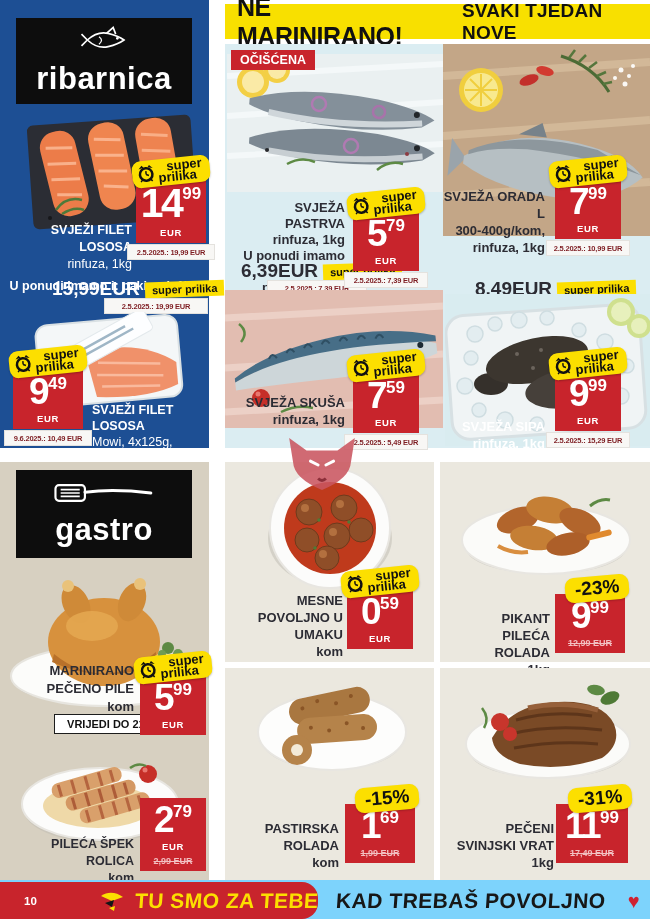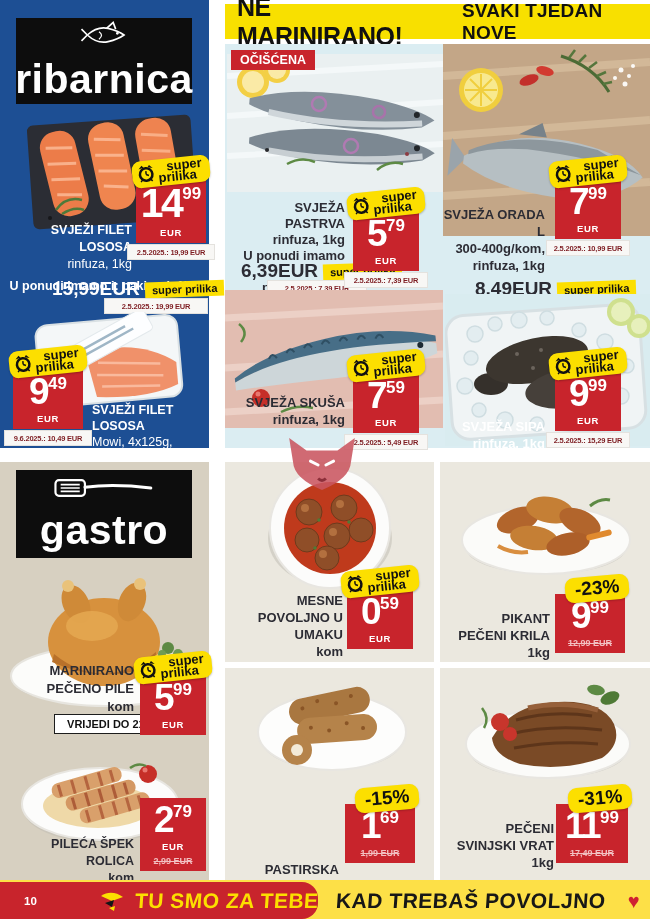--- a/index.html
+++ b/index.html
@@ -10,21 +10,21 @@
   .panel-blue{background:#1d4f94;}
   .panel-fish{background:#dbedf2;}
   .panel-beige{background:#d7d0c1;}
   .panel-cell{background:#ebe8df;}
   .banner{background:#f8e000;display:flex;align-items:center;gap:20px;padding-left:12px;}
   .banner .b1{font-size:25px;font-weight:900;color:#111;letter-spacing:-0.5px;}
   .banner .b2{font-size:19px;font-weight:800;color:#111;letter-spacing:0.2px;}
 
   
   .logo-box{background:#0d0d0d;color:#fff;display:flex;flex-direction:column;align-items:center;justify-content:center;gap:6px;}
-  .logo-box .word{font-size:41px;font-weight:600;letter-spacing:0.5px;}
+  .logo-box .word{font-size:31px;font-weight:600;letter-spacing:0.5px;}
 
   
   .price-block{position:absolute;display:flex;flex-direction:column;}
   .tag{background:#c8242c;color:#fff;text-align:center;padding:3px 2px 5px;}
   .price{display:flex;justify-content:center;align-items:flex-start;font-weight:800;line-height:1;}
   .int{font-size:37px;letter-spacing:-2.5px;}
   .big .int{font-size:41px;text-align:right;}
   .cents{font-size:17px;margin-top:2px;margin-left:1px;}
   .eur{font-size:9.5px;font-weight:700;letter-spacing:0.6px;margin-top:3px;}
   .old{font-size:9px;font-weight:700;color:#f2bfc1;text-decoration:line-through;margin-top:4px;}
@@ -50,21 +50,21 @@
   .pname b{font-weight:700;}
   .t-right{text-align:right;}
   .t-center{text-align:center;}
   .white, .white .pname{color:#fff;}
   .offer-row{display:flex;align-items:center;gap:5px;}
   .offer-price{font-weight:800;font-size:19px;}
   .validity{background:#fff;border:1.5px solid #1c1c1c;color:#111;font-weight:800;font-size:11px;
             text-align:center;padding:3px 0;}
 
   
-  .footer-bar{background:#fde047;}
+  .footer-bar{background:#7dd3fc;}
   .red-band{background:#c8242c;border-radius:0 16px 16px 0;display:flex;align-items:center;}
   .pageno{color:#fff;font-size:11.5px;font-weight:700;}
   .slogan-y{color:#fcdf00;font-size:21px;font-weight:800;letter-spacing:0.5px;transform:skewX(-4deg);white-space:nowrap;}
   .slogan-k{color:#171717;font-size:21px;font-weight:800;letter-spacing:0.5px;transform:skewX(-4deg);white-space:nowrap;}
   .heart{color:#cf2131;font-size:20px;line-height:1;}
   svg{display:block;}
 </style>
 </head>
 <body>
 
@@ -293,21 +293,21 @@
       <div class="tag">
         <div class="price">
             <span class="int">5</span>
             <span class="cents">79</span>
           </div>
         <div class="eur">EUR</div>
       </div>
       <div class="strip">2.5.2025.: 7,39 EUR</div>
     </div>
 
-    <div class="abs t-right" style="left:210px;top:162px;width:110px;">
+    <div class="abs t-right" style="left:210px;top:144px;width:110px;">
       <div class="pname" style="line-height:17px;"><b>SVJEŽA ORADA L</b></div>
       <div class="pname" style="line-height:17px;font-weight:600;">300-400g/kom,</div>
       <div class="pname" style="line-height:17px;font-weight:600;">rinfuza, 1kg</div>
     </div>
 
     <div class="price-block" style="left:330px;top:114px;width:66px;">
       <span class="sp-badge">
         <span>
           <svg width="20" height="20" viewBox="0 0 24 24">
             <path d="M3.5 6 L7.5 2 L9.5 4.5 Z" fill="#111"></path>
@@ -642,21 +642,21 @@
         <ellipse cx="122" cy="60" rx="22" ry="12" fill="#b2652c" transform="rotate(25 122 60)"></ellipse>
         <ellipse cx="76" cy="76" rx="24" ry="12" fill="#c57f35" transform="rotate(8 76 76)"></ellipse>
         <ellipse cx="110" cy="82" rx="22" ry="11" fill="#ad5f29" transform="rotate(-12 110 82)"></ellipse>
         <path d="M40 84 q14 8 30 6" stroke="#d98e3f" stroke-width="4" fill="none"></path>
         <path d="M132 44 q10 -8 20 -6" stroke="#5d8a44" stroke-width="3" fill="none"></path>
         <rect x="128" y="70" width="26" height="6" rx="3" fill="#e08a2e" transform="rotate(-14 141 73)"></rect>
       </svg>
     </div>
     <div class="abs t-right" style="left:5px;top:148px;width:105px;">
       <div class="pname" style="line-height:17px;"><b>PIKANT</b></div>
-      <div class="pname" style="line-height:17px;"><b>PEČENI KRILA</b></div>
+      <div class="pname" style="line-height:17px;"><b>PILEĆA ROLADA</b></div>
       <div class="pname" style="line-height:17px;font-weight:600;">1kg</div>
     </div>
     <div class="price-block" style="left:115px;top:114px;width:70px;">
       <span class="disc">-23%</span>
       <div class="tag">
         <div class="price">
             <span class="int">9</span>
             <span class="cents">99</span>
           </div>
         <div class="old">12,99 EUR</div>
@@ -685,21 +685,21 @@
               <circle cx="76" cy="62" r="2"></circle>
               <circle cx="94" cy="56" r="2"></circle>
               <circle cx="110" cy="62" r="2"></circle>
             </g>
         </g>
         <circle cx="44" cy="82" r="15" fill="#b5834a"></circle>
         <circle cx="44" cy="82" r="6" fill="#f3ead7"></circle>
       </svg>
     </div>
     <div class="abs t-right" style="left:10px;top:152px;width:104px;">
-      <div class="pname" style="line-height:17px;margin-top:41px;"><b>PASTIRSKA</b></div>
+      <div class="pname" style="line-height:17px;"><b>PASTIRSKA</b></div>
       <div class="pname" style="line-height:17px;"><b>ROLADA</b></div>
       <div class="pname" style="line-height:17px;font-weight:600;">kom</div>
     </div>
     <div class="price-block" style="left:120px;top:118px;width:70px;">
       <span class="disc">-15%</span>
       <div class="tag">
         <div class="price">
             <span class="int">1</span>
             <span class="cents">69</span>
           </div>

